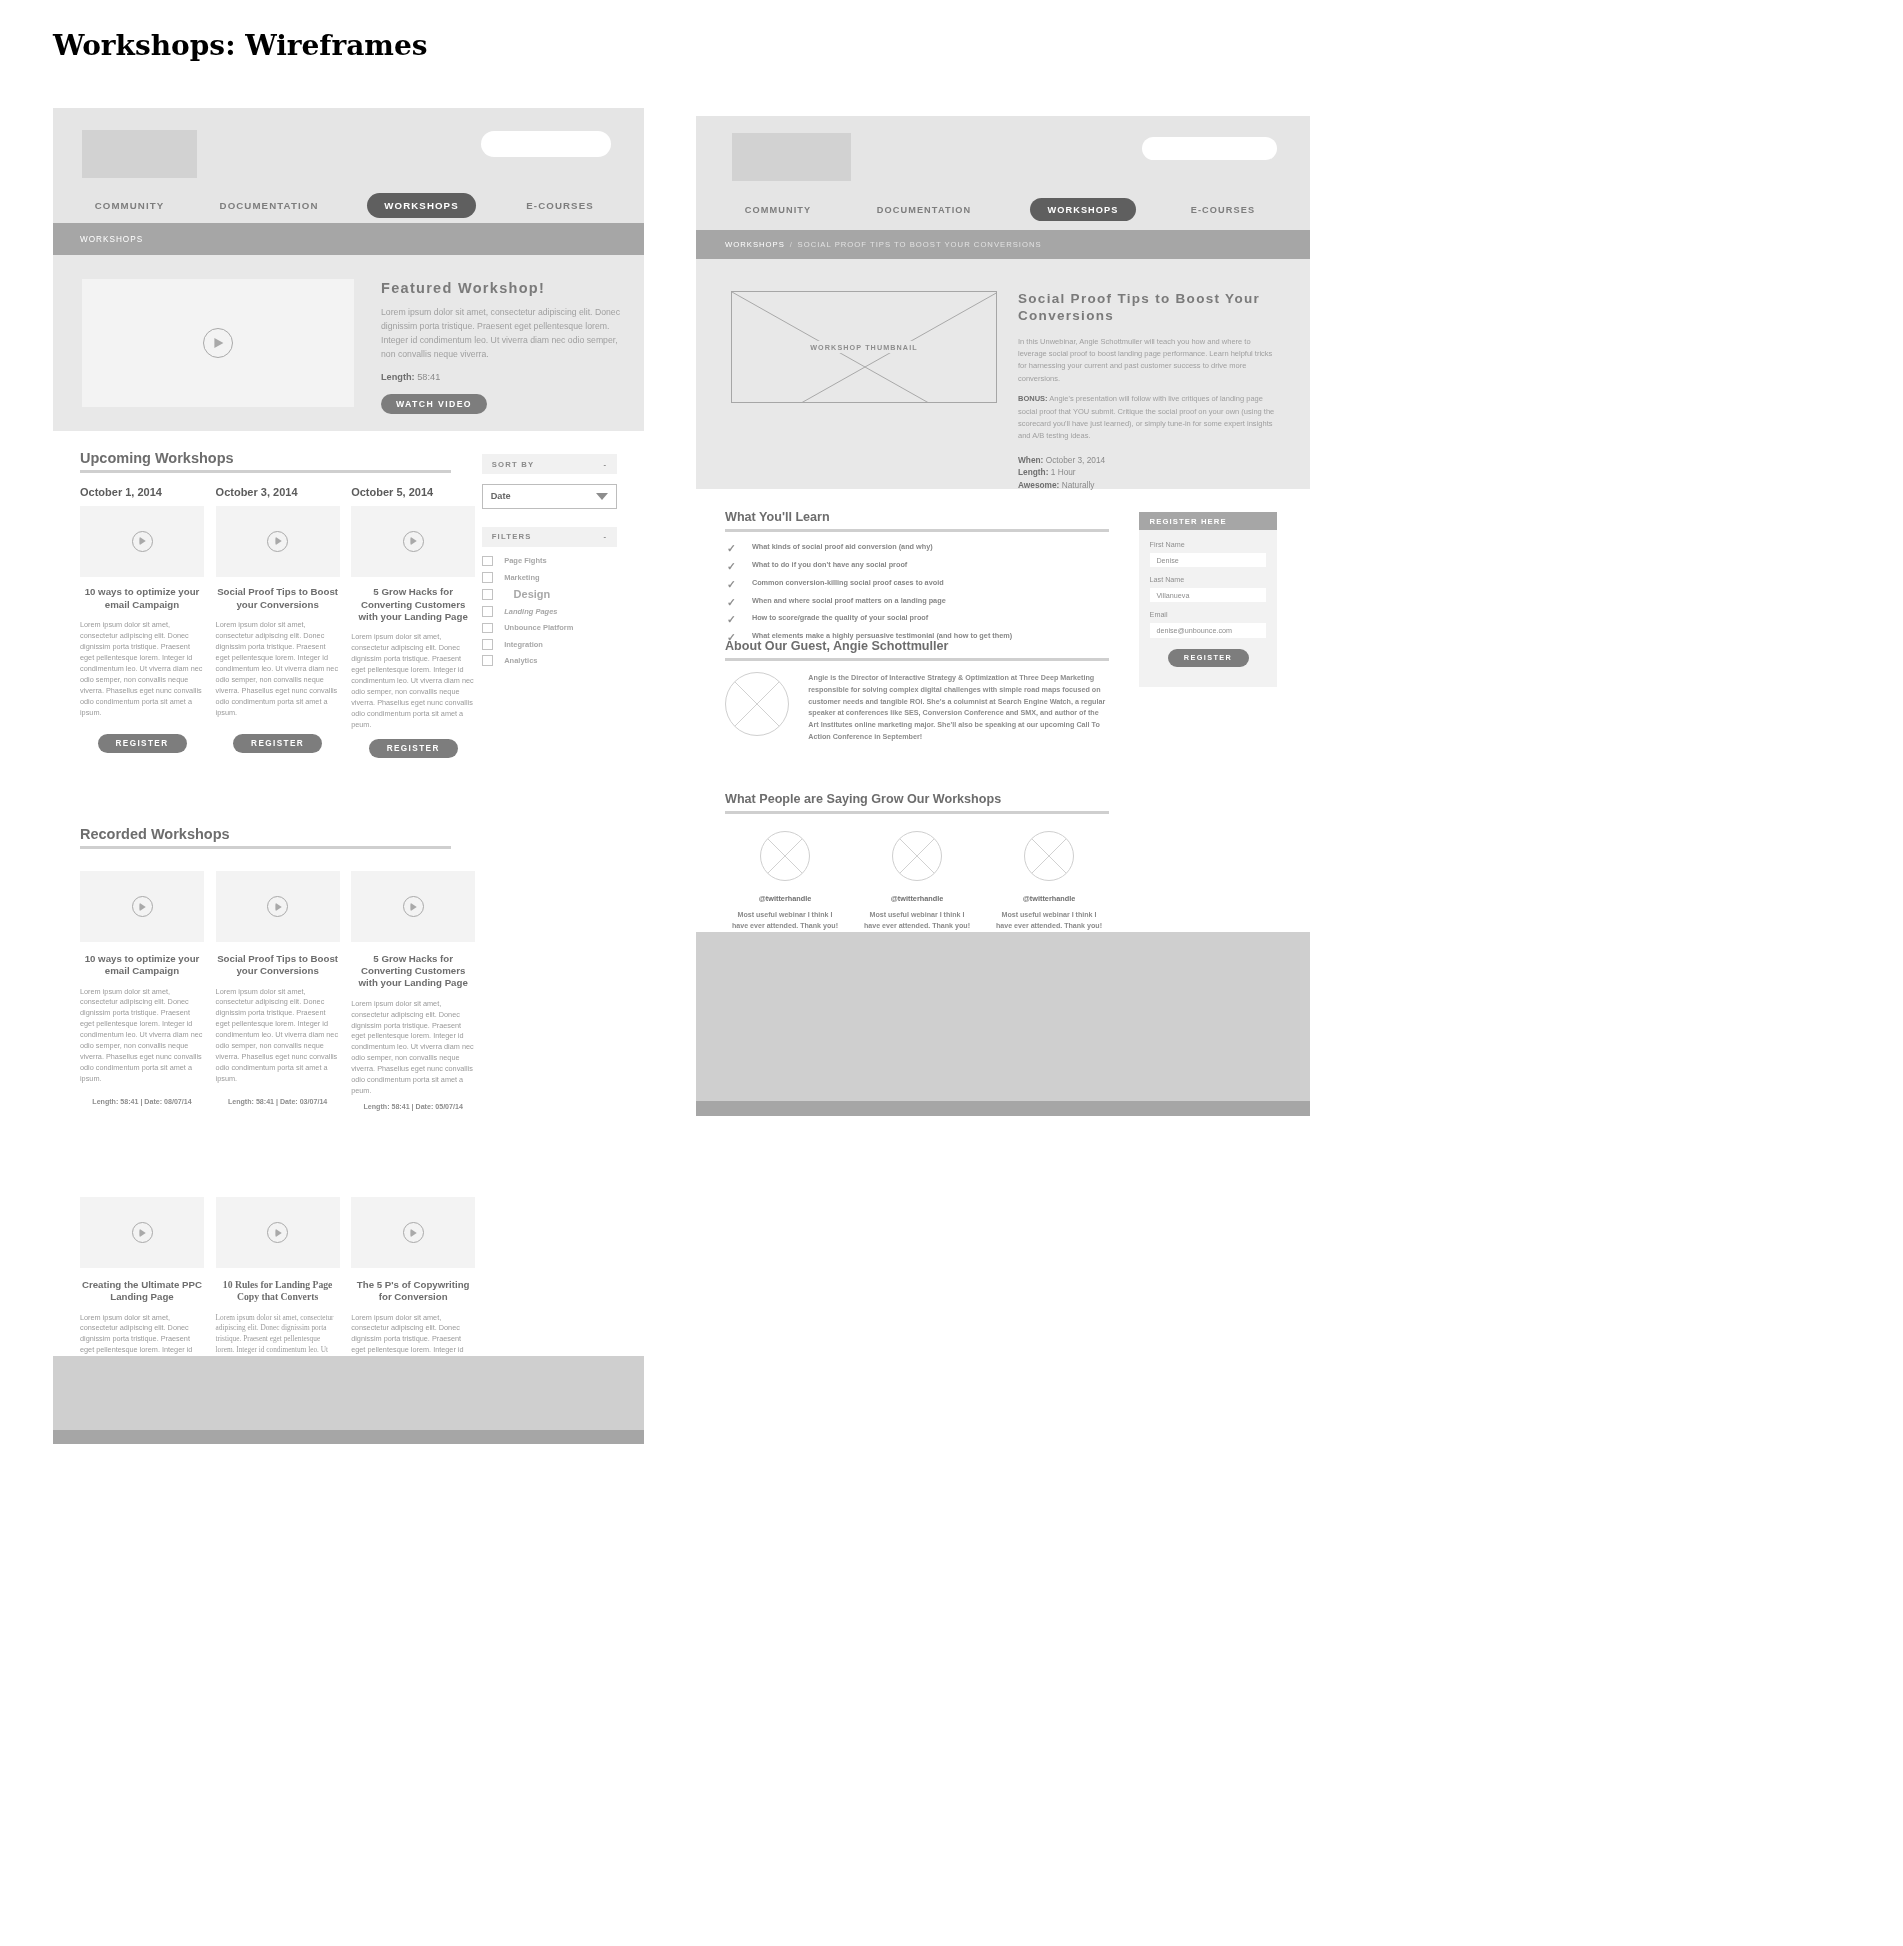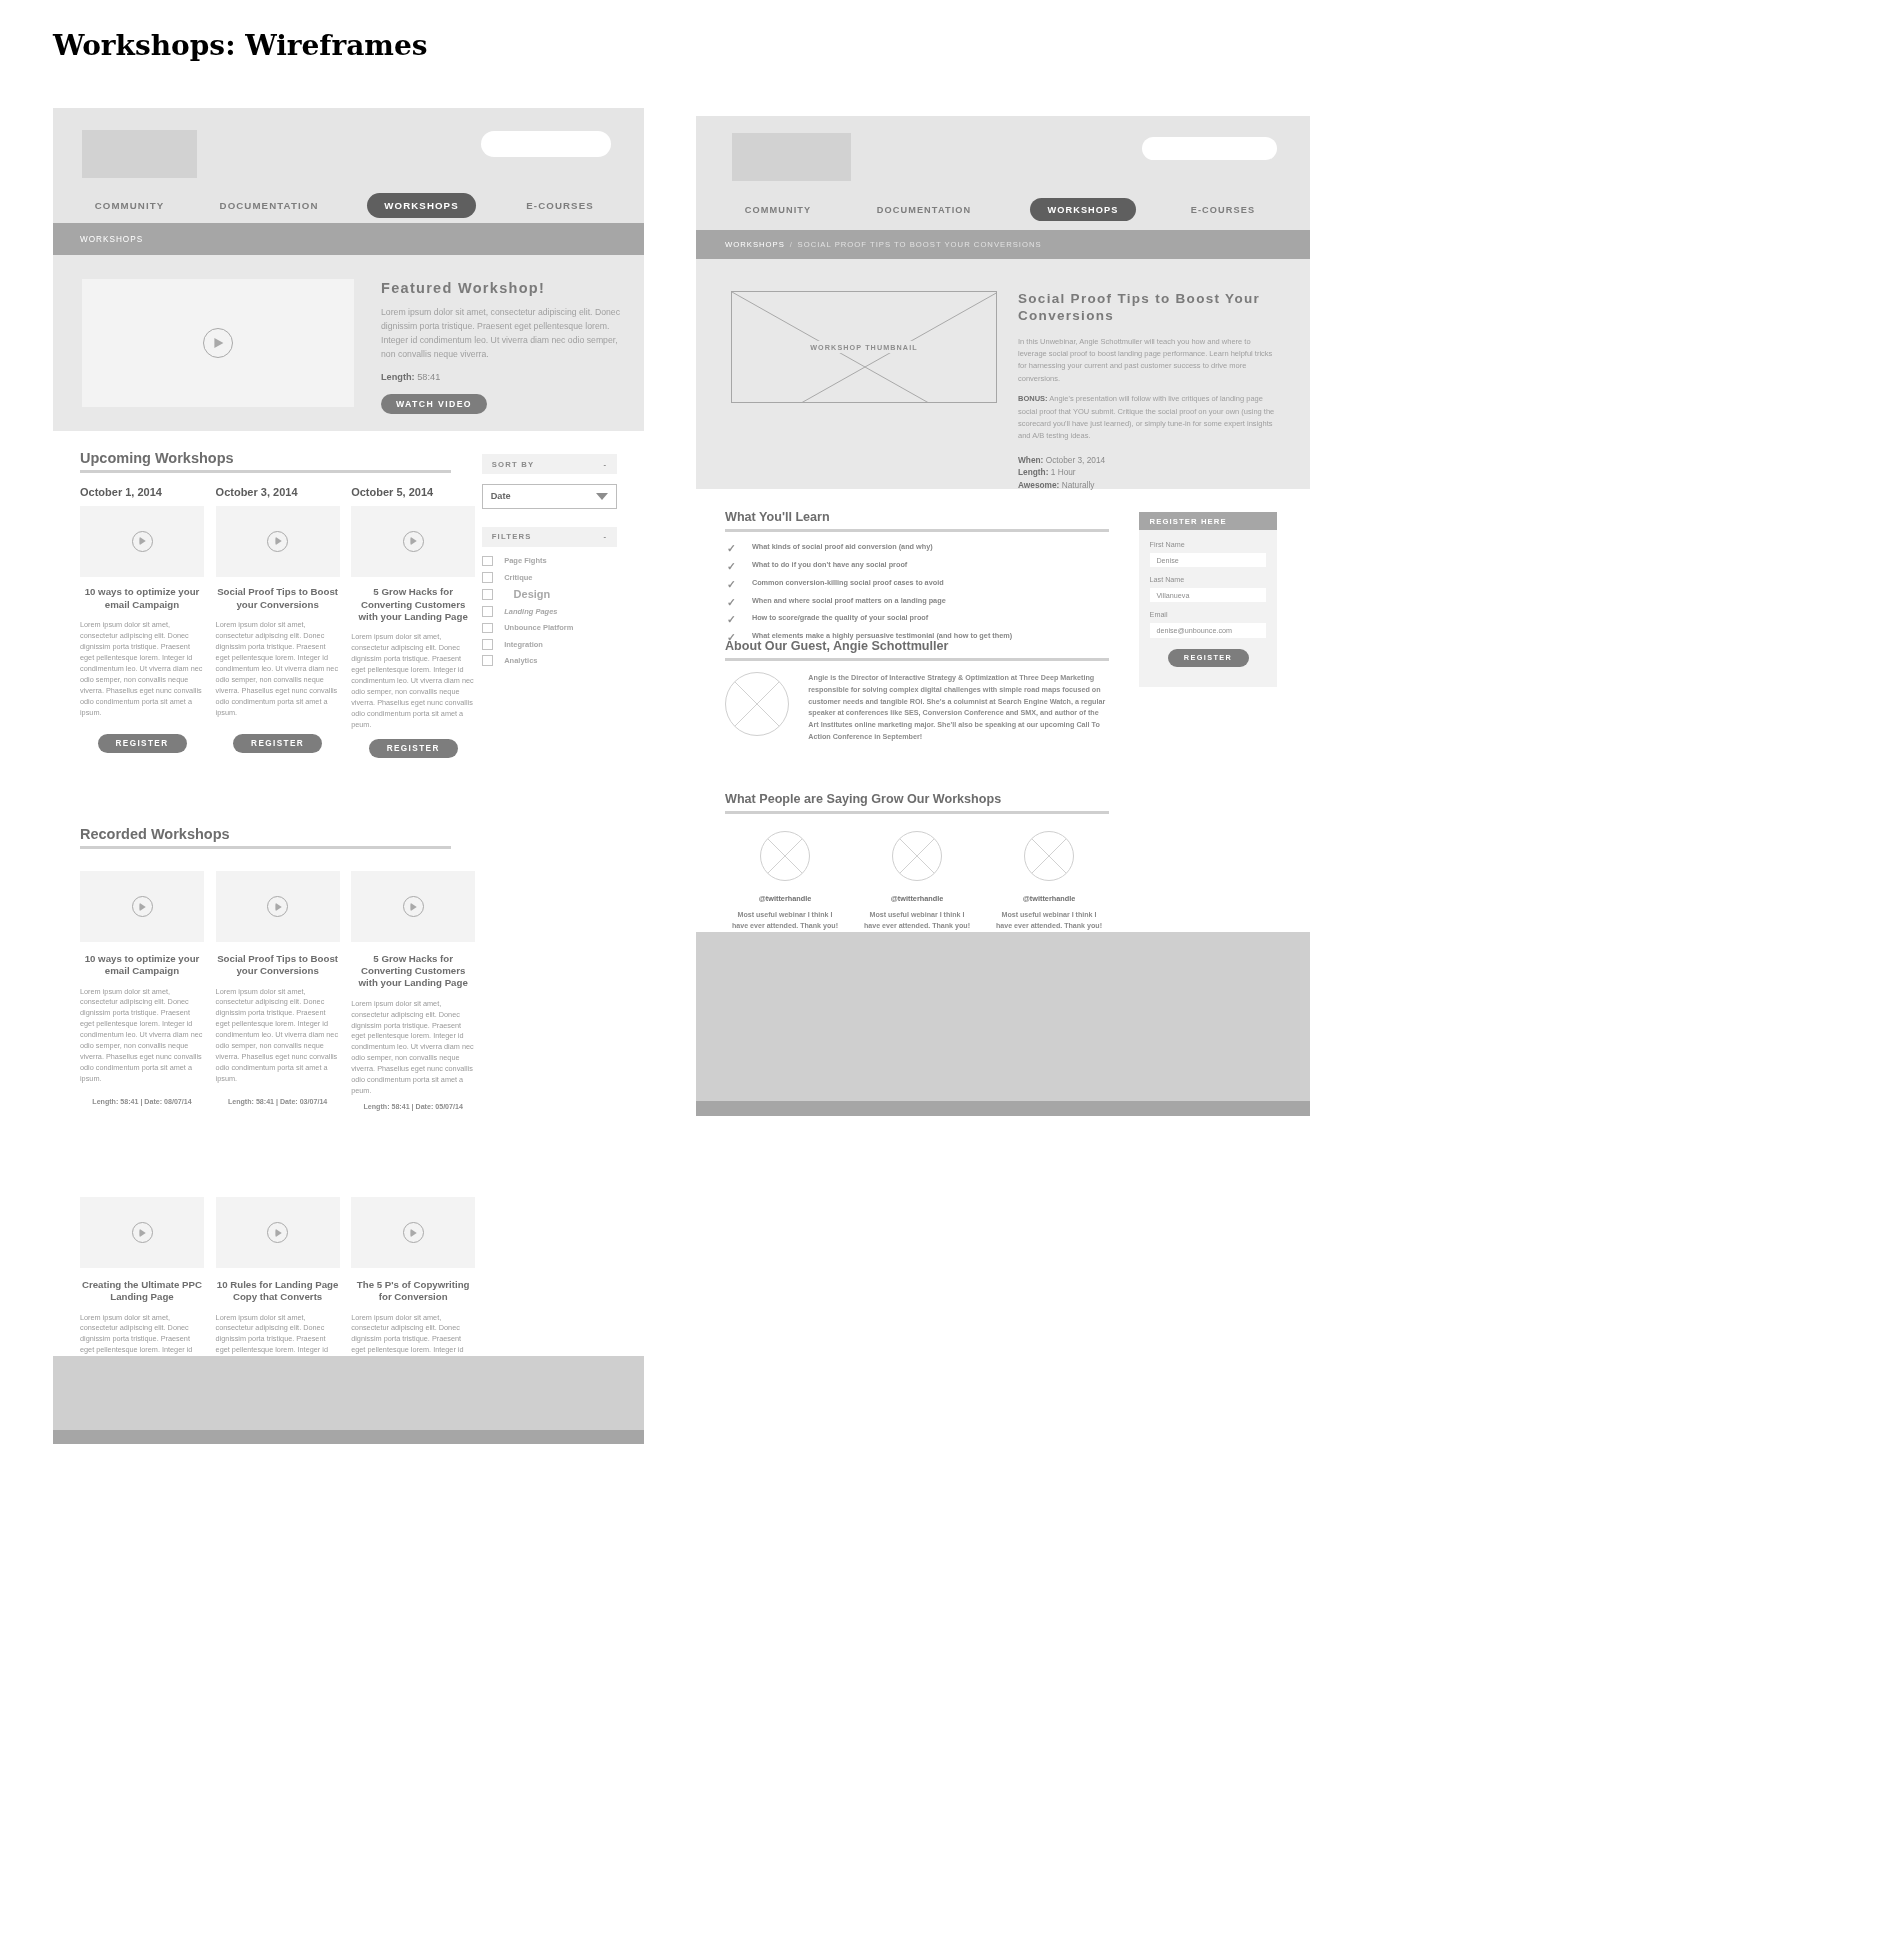--- a/index.html
+++ b/index.html
@@ -348,21 +348,21 @@
       <span>-</span>
     </div>
 
     <div style="margin-top:8.7px;">
       <div class="filter-row" style="margin-bottom:5.8px;">
         <span class="checkbox"></span>
         <span class="filter-label" style="font-size:7.5px; margin-left:11.6px;">Page Fights</span>
       </div>
       <div class="filter-row" style="margin-bottom:5.8px;">
         <span class="checkbox"></span>
-        <span class="filter-label" style="font-size:7.5px; margin-left:11.6px;">Critique</span>
+        <span class="filter-label" style="font-size:7.5px; margin-left:11.6px;">Marketing</span>
       </div>
       <div class="filter-row" style="margin-bottom:5.8px;">
         <span class="checkbox"></span>
         <span class="filter-label" style="font-size:11px; margin-left:21px;">Design</span>
       </div>
       <div class="filter-row" style="margin-bottom:5.8px;">
         <span class="checkbox"></span>
         <span class="filter-label" style="font-size:7.5px; margin-left:11.6px;font-style:italic;">Landing Pages</span>
       </div>
       <div class="filter-row" style="margin-bottom:5.8px;">
@@ -422,21 +422,21 @@
     <div style="width:124px;">
       <div class="video-box" style="width:124px; height:71px;">
         <div class="play-icon" style="width:21px;height:21px;">
           <i style="position:absolute;left:50%;top:50%;transform:translate(-38%,-50%);width:0;height:0;border-style:solid;border-width:4.3px 0 4.3px 6.8px;border-color:transparent transparent transparent #a9a9a9;"></i>
         </div>
       </div>
       <div class="card-title" style="font-size:9.7px; margin-top:10.6px;">Creating the Ultimate PPC Landing Page</div>
       <div class="card-body" style="font-size:7.3px; margin-top:9.7px;">Lorem ipsum dolor sit amet, consectetur adipiscing elit. Donec dignissim porta tristique. Praesent eget pellentesque lorem. Integer id condimentum leo. Ut viverra diam nec odio semper, non convallis neque viverra. Phasellus eget nunc convallis odio condimentum porta sit amet a ipsum.</div>
       <div class="card-meta" style="font-size:7.1px; margin-top:13.5px;">Length: 58:41 | Date: 08/07/14</div>
     </div>
-    <div style="width:124px;">
+    <div style="width:124px;font-family:Liberation Serif, serif;">
       <div class="video-box" style="width:124px; height:71px;">
         <div class="play-icon" style="width:21px;height:21px;">
           <i style="position:absolute;left:50%;top:50%;transform:translate(-38%,-50%);width:0;height:0;border-style:solid;border-width:4.3px 0 4.3px 6.8px;border-color:transparent transparent transparent #a9a9a9;"></i>
         </div>
       </div>
       <div class="card-title" style="font-size:9.7px; margin-top:10.6px;">10 Rules for Landing Page Copy that Converts</div>
       <div class="card-body" style="font-size:7.3px; margin-top:9.7px;">Lorem ipsum dolor sit amet, consectetur adipiscing elit. Donec dignissim porta tristique. Praesent eget pellentesque lorem. Integer id condimentum leo. Ut viverra diam nec odio semper, non convallis neque viverra. Phasellus eget nunc convallis odio condimentum porta sit amet a ipsum.</div>
       <div class="card-meta" style="font-size:7.1px; margin-top:13.5px;">Length: 58:41 | Date: 03/07/14</div>
     </div>
     <div style="width:124px;">

